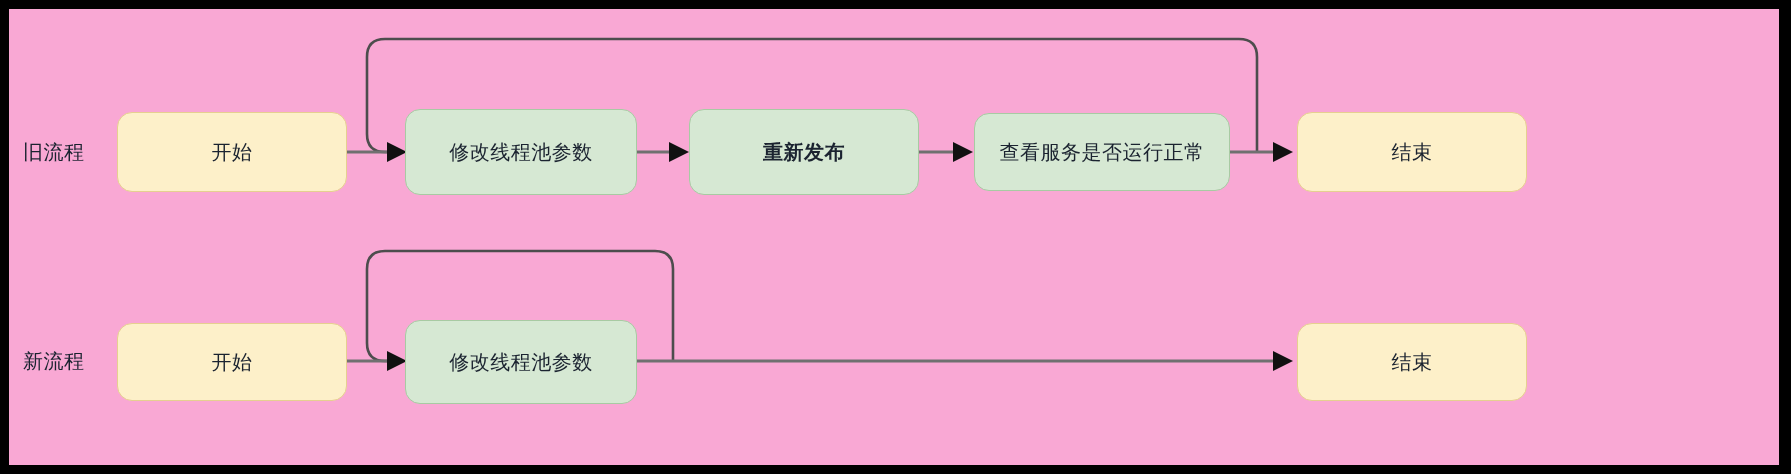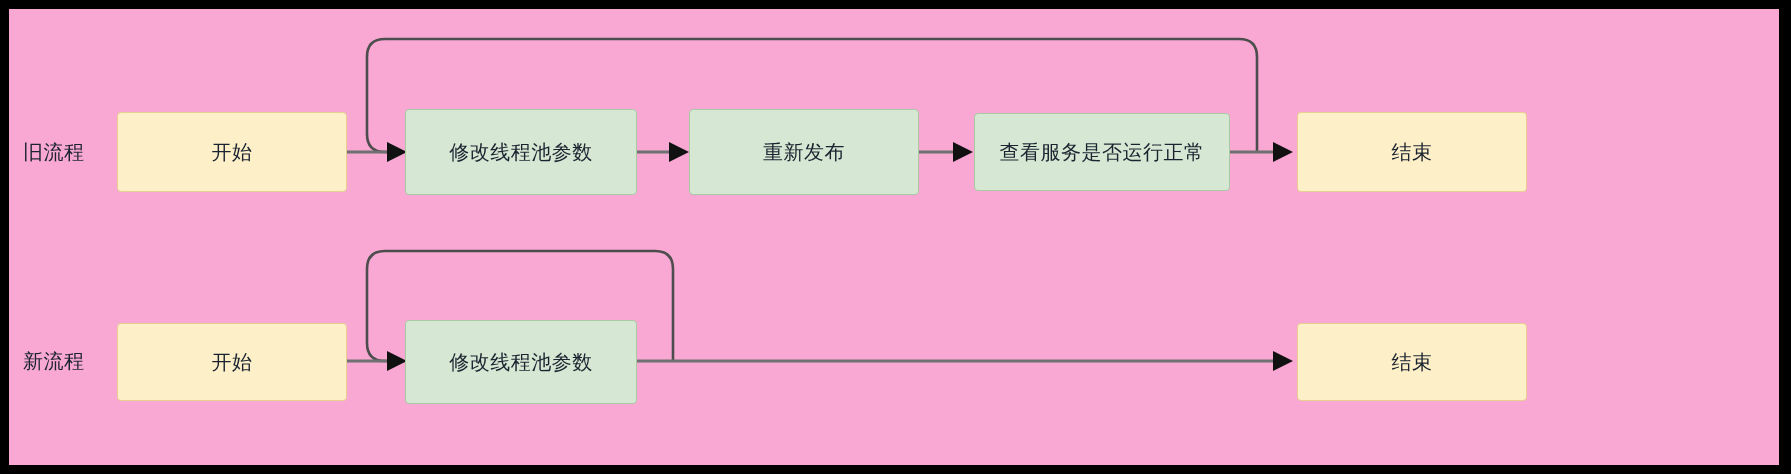--- a/index.html
+++ b/index.html
@@ -15,21 +15,21 @@
     border-bottom:9px solid #000000;
     border-left:9px solid #000000;
     border-right:12px solid #000000;
     background:#f9a8d4;
   }
   #canvas{
     position:absolute;left:0;top:0;width:1791px;height:474px;
   }
   .node{
     position:absolute;box-sizing:border-box;
-    border-radius:4px;
+    border-radius:15px;
     display:flex;align-items:center;justify-content:center;
     text-align:center;line-height:1.2;
     color:#1b2330;
     font-size:20px;
     letter-spacing:0.5px;
     z-index:3;
   }
   .node.start{
     background:#fdf0c9;border:1.6px solid #e6cf90;
   }
@@ -100,21 +100,21 @@
       <path class="edge" d="M 628 352 L 1268 352"></path>
       <polygon class="arrowhead" points="1264,342 1284,352 1264,362"></polygon>
     </svg>
 
     <div class="rowlabel" style="left:14px;top:130px;">旧流程</div>
 
     <div class="node start" style="left:108px;top:103px;width:230px;height:80px;">开始</div>
 
     <div class="node proc" style="left:396px;top:100px;width:232px;height:86px;">修改线程池参数</div>
 
-    <div class="node proc" style="left:680px;top:100px;width:230px;height:86px;">重新发布</div>
+    <div class="node proc" style="left:680px;top:100px;width:230px;height:86px;font-weight:bold;">重新发布</div>
 
     <div class="node proc" style="left:965px;top:104px;width:256px;height:78px;">查看服务是否运行正常</div>
 
     <div class="node start" style="left:1288px;top:103px;width:230px;height:80px;">结束</div>
 
     <div class="rowlabel" style="left:14px;top:339px;text-align:right;">新流程</div>
 
     <div class="node start" style="left:108px;top:314px;width:230px;height:78px;">开始</div>
 
     <div class="node proc" style="left:396px;top:311px;width:232px;height:84px;">修改线程池参数</div>

